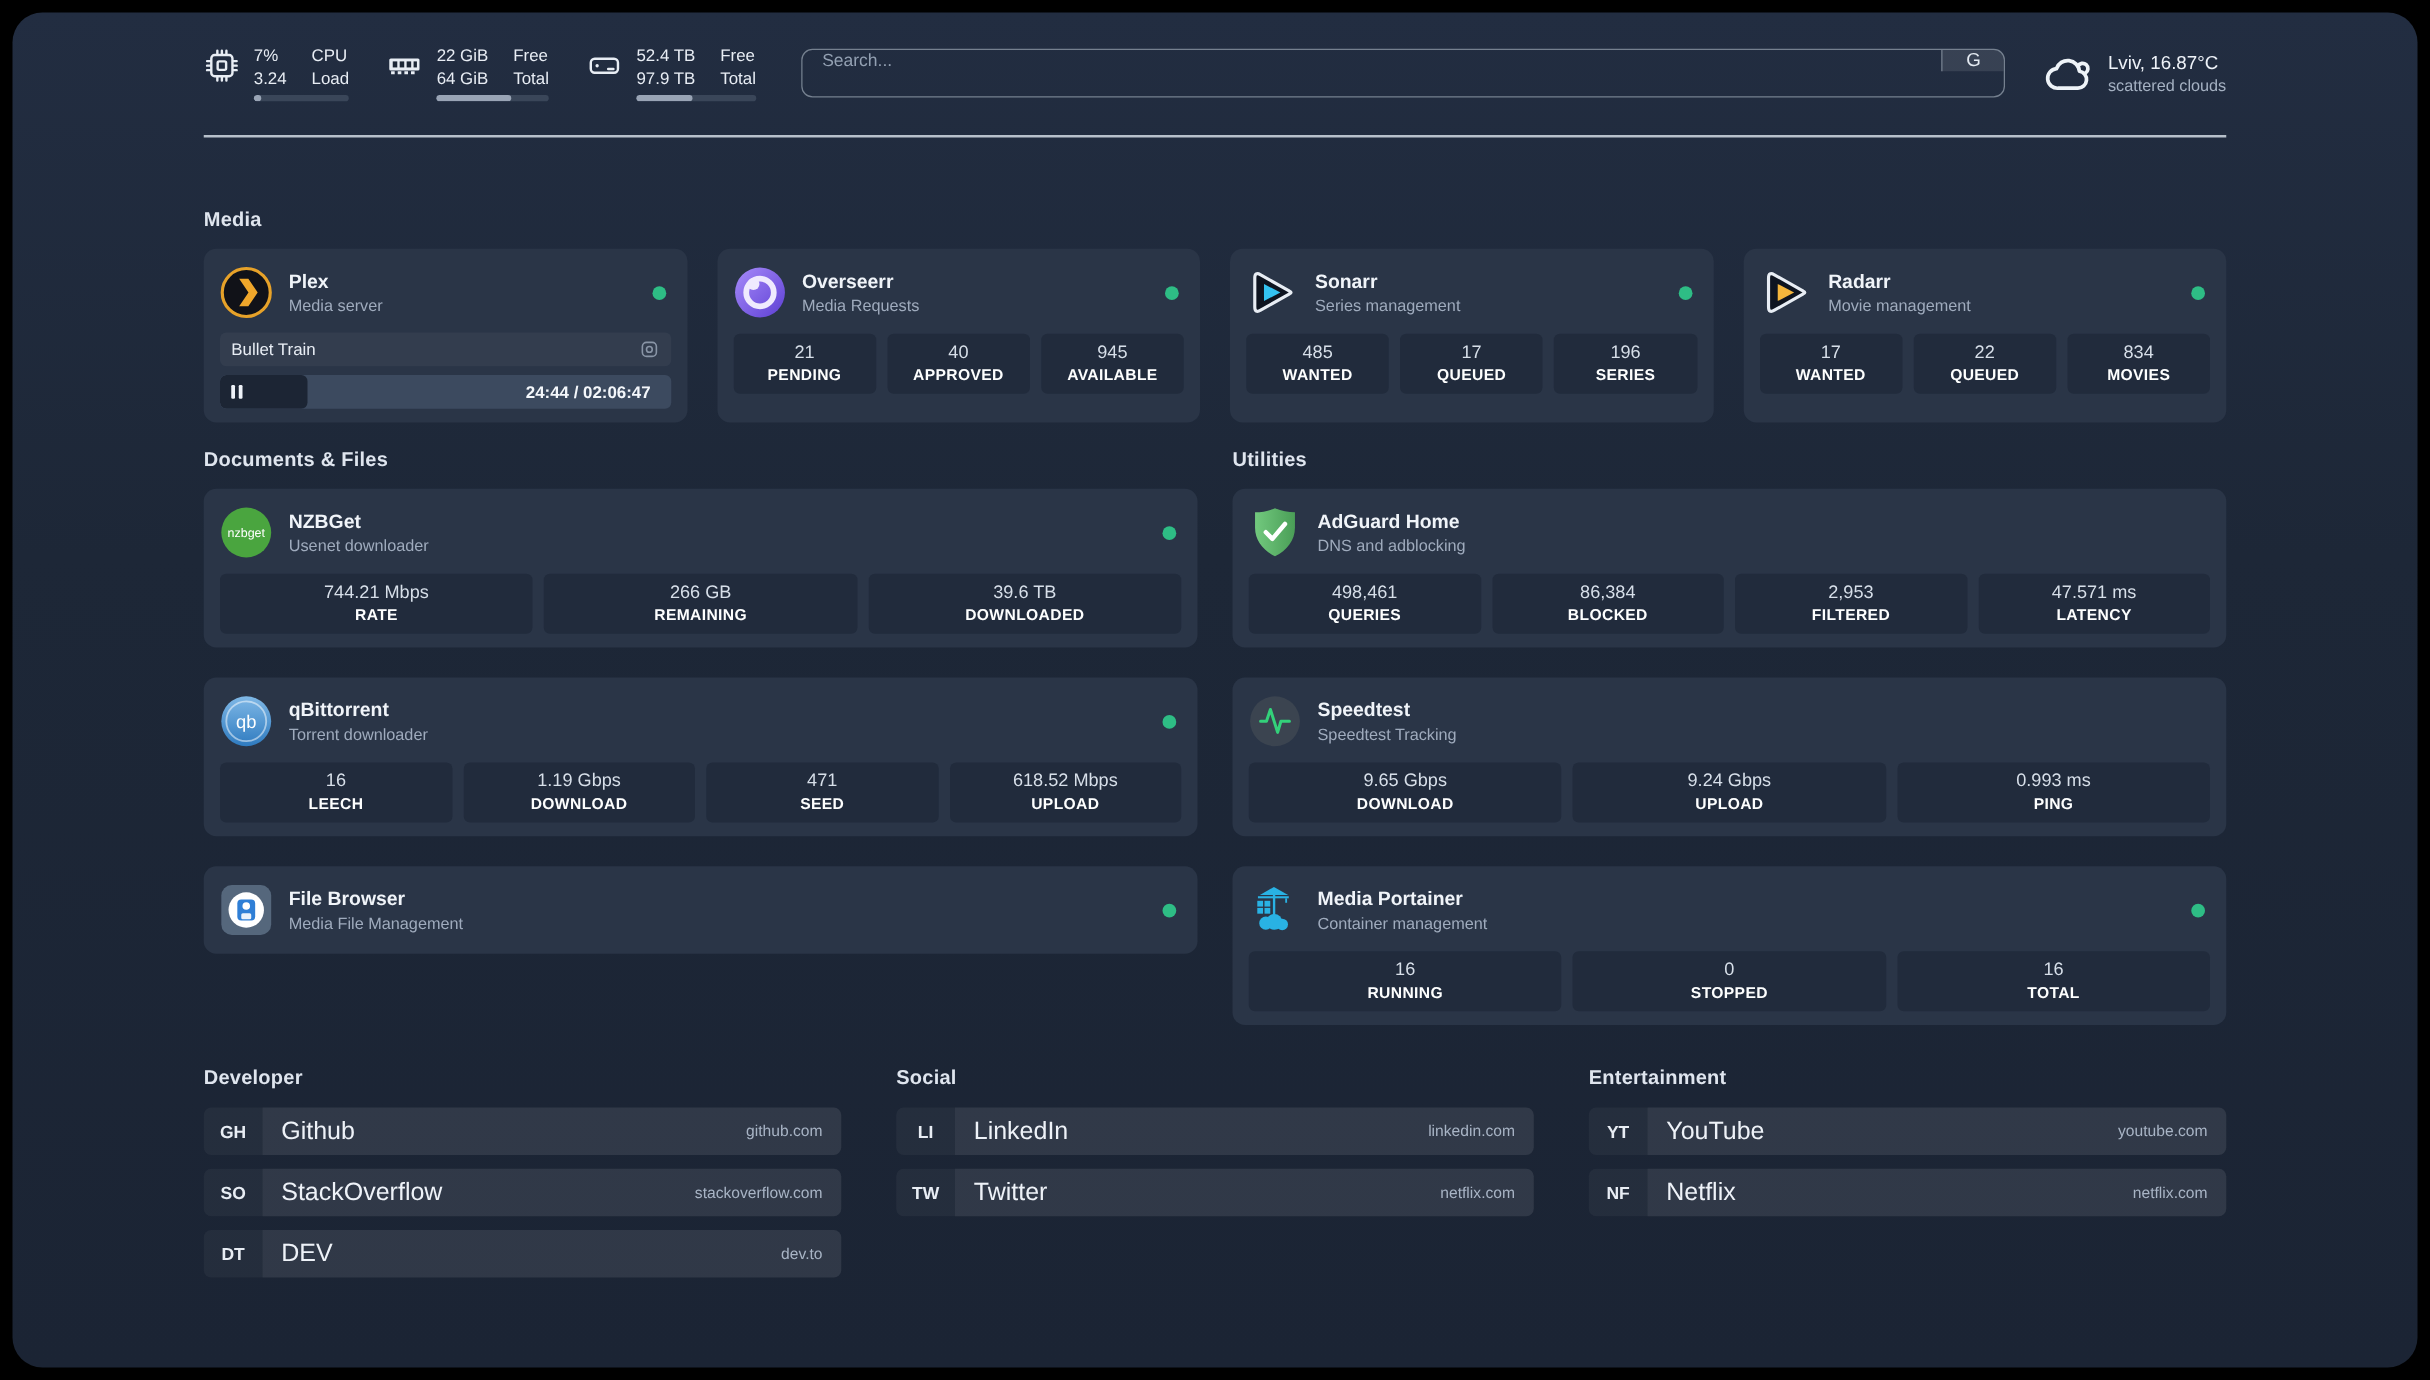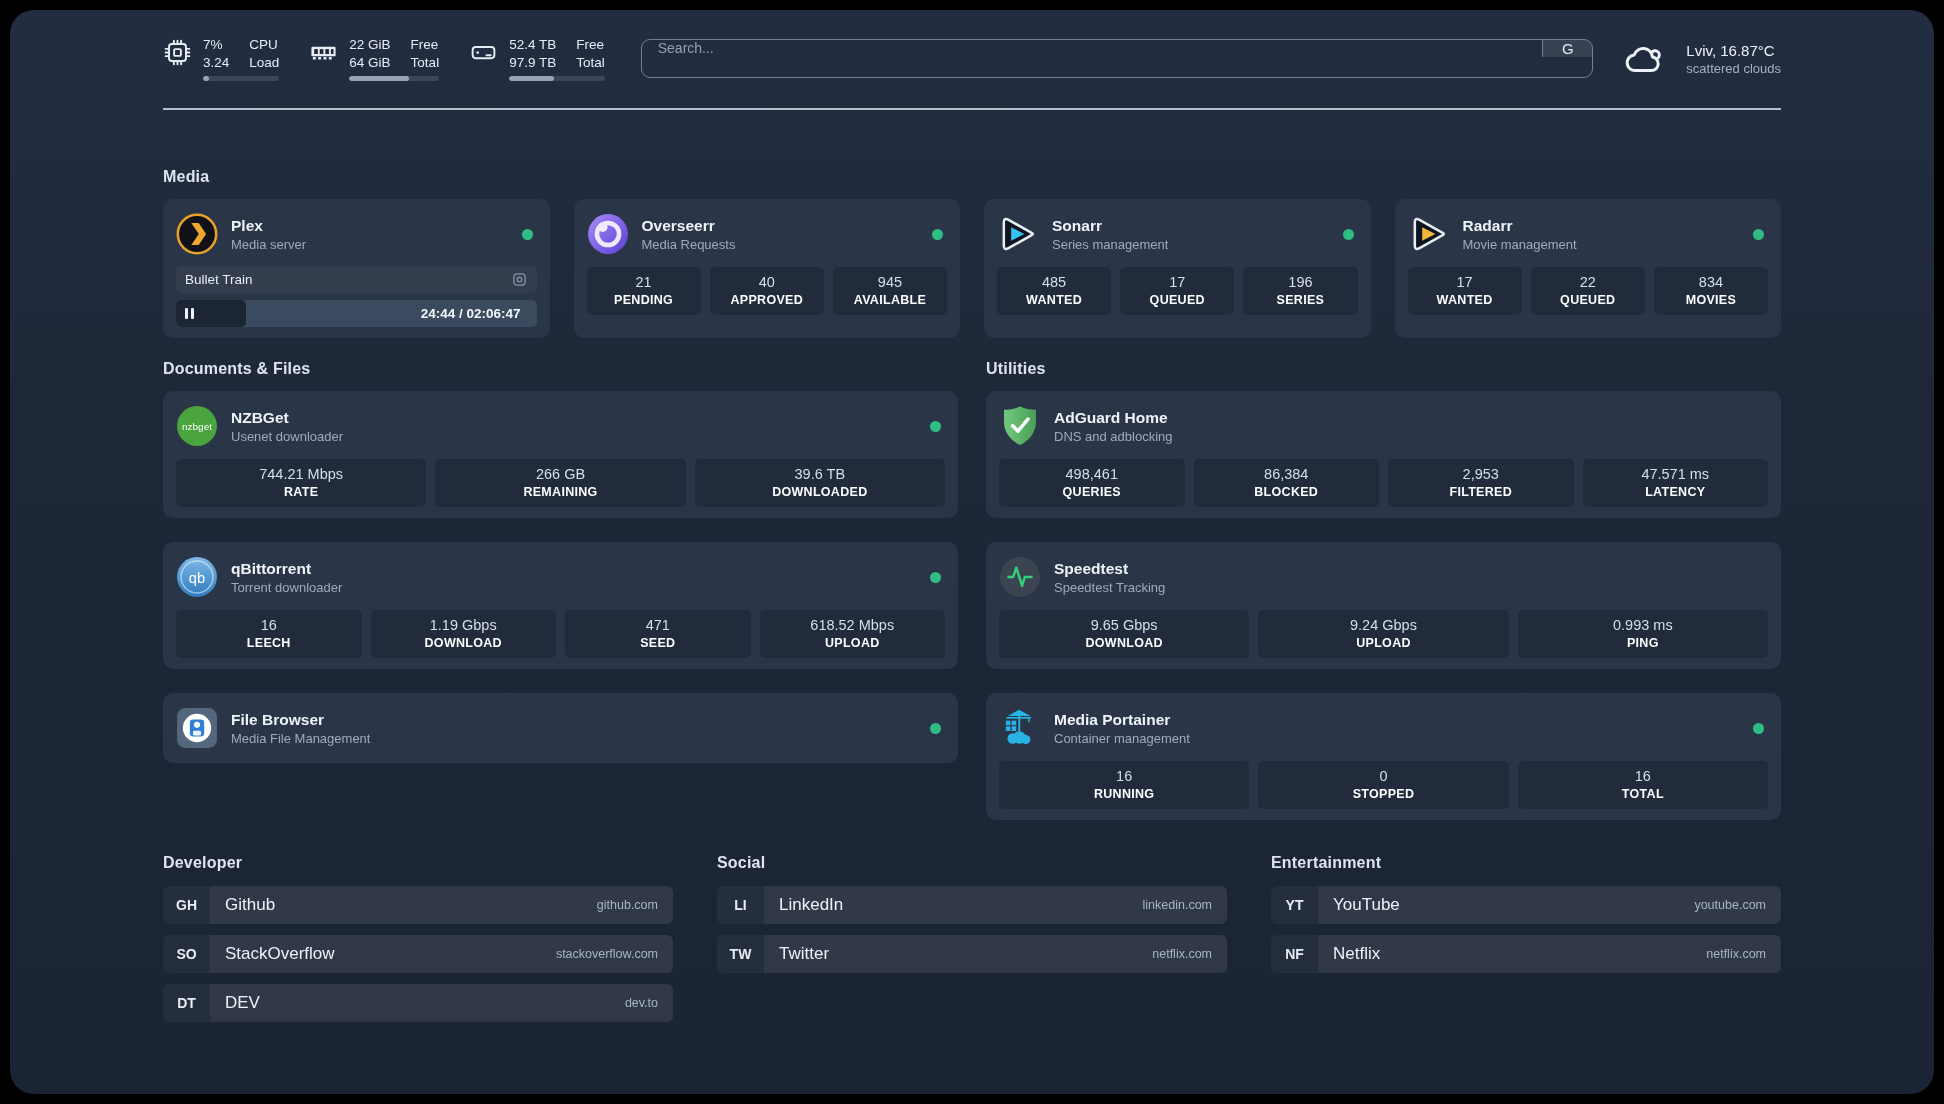--- a/index.html
+++ b/index.html
@@ -16,21 +16,21 @@
   .res-cols{ display:flex; gap:20px; font-size:13.5px; color:#e8edf4; line-height:1.3; }
   .res-col2{ text-align:left; }
   .res-bar{ margin-top:5px; height:5px; border-radius:3px; background:#3a4659; overflow:hidden; }
   .res-fill{ height:100%; border-radius:3px; background:#99a4b5; }
 
   .searchbox{ flex:1; margin:0 30px 0 36px; height:39px; border:1px solid #75808f; border-radius:9px; display:flex; align-items:flex-start; overflow:hidden; }
   .searchbox input{ flex:1; background:transparent; border:none; outline:none; padding:0 16px; color:#eef2f8; font-size:14px; font-family:"Liberation Sans",sans-serif; }
   .searchbox input::placeholder{ color:#93a0b2; }
   .search-provider{ width:50px; border-left:1px solid #75808f; background:rgba(255,255,255,.10); display:flex; align-items:center; justify-content:center; color:#e4eaf1; font-size:15px; cursor:pointer; }
 
-  .weather{ display:flex; align-items:center; gap:21px; }
+  .weather{ display:flex; align-items:center; gap:10px; }
   .weather-icon{ width:42px; height:42px; }
   .weather-line1{ font-size:15px; color:#eef2f8; }
   .weather-line2{ font-size:13px; color:#a5b1c2; margin-top:2px; }
 
   .divider{ margin-top:27px; height:2px; background:#c8d0da; opacity:.9; border:none; }
 
   
   .section-title{ font-size:16px; font-weight:700; color:#dfe5ee; letter-spacing:.2px; }
   .media-section{ margin-top:58px; }
   .media-grid{ margin-top:13px; display:grid; grid-template-columns:repeat(4,1fr); gap:24px; }
@@ -61,21 +61,21 @@
 
   .groups{ margin-top:22px; display:grid; grid-template-columns:1fr 1fr; gap:0 28px; }
   .group-cards{ margin-top:13px; display:flex; flex-direction:column; gap:24px; }
 
   
   .bookmarks{ margin-top:34px; display:grid; grid-template-columns:repeat(3,1fr); gap:0 44px; }
   .bm-items{ margin-top:14px; display:flex; flex-direction:column; gap:11px; }
   .bm-row{ display:flex; height:38px; cursor:pointer; }
   .bm-abbr{ width:47px; flex:none; background:rgba(255,255,255,.045); border-radius:6px 0 0 6px; display:flex; align-items:center; justify-content:center; font-size:14px; font-weight:700; color:#e8edf4; }
   .bm-body{ flex:1; background:rgba(255,255,255,.095); border-radius:0 6px 6px 0; display:flex; align-items:center; justify-content:space-between; padding:0 15px; }
-  .bm-name{ font-size:17px; color:#eef2f8; }
+  .bm-name{ font-size:20px; color:#eef2f8; }
   .bm-url{ font-size:12.5px; color:#a8b4c5; }
 </style>
 </head>
 <body>
 
 <div class="window">
   <div class="content">
 
     <div class="topbar">
       <div class="resources">

